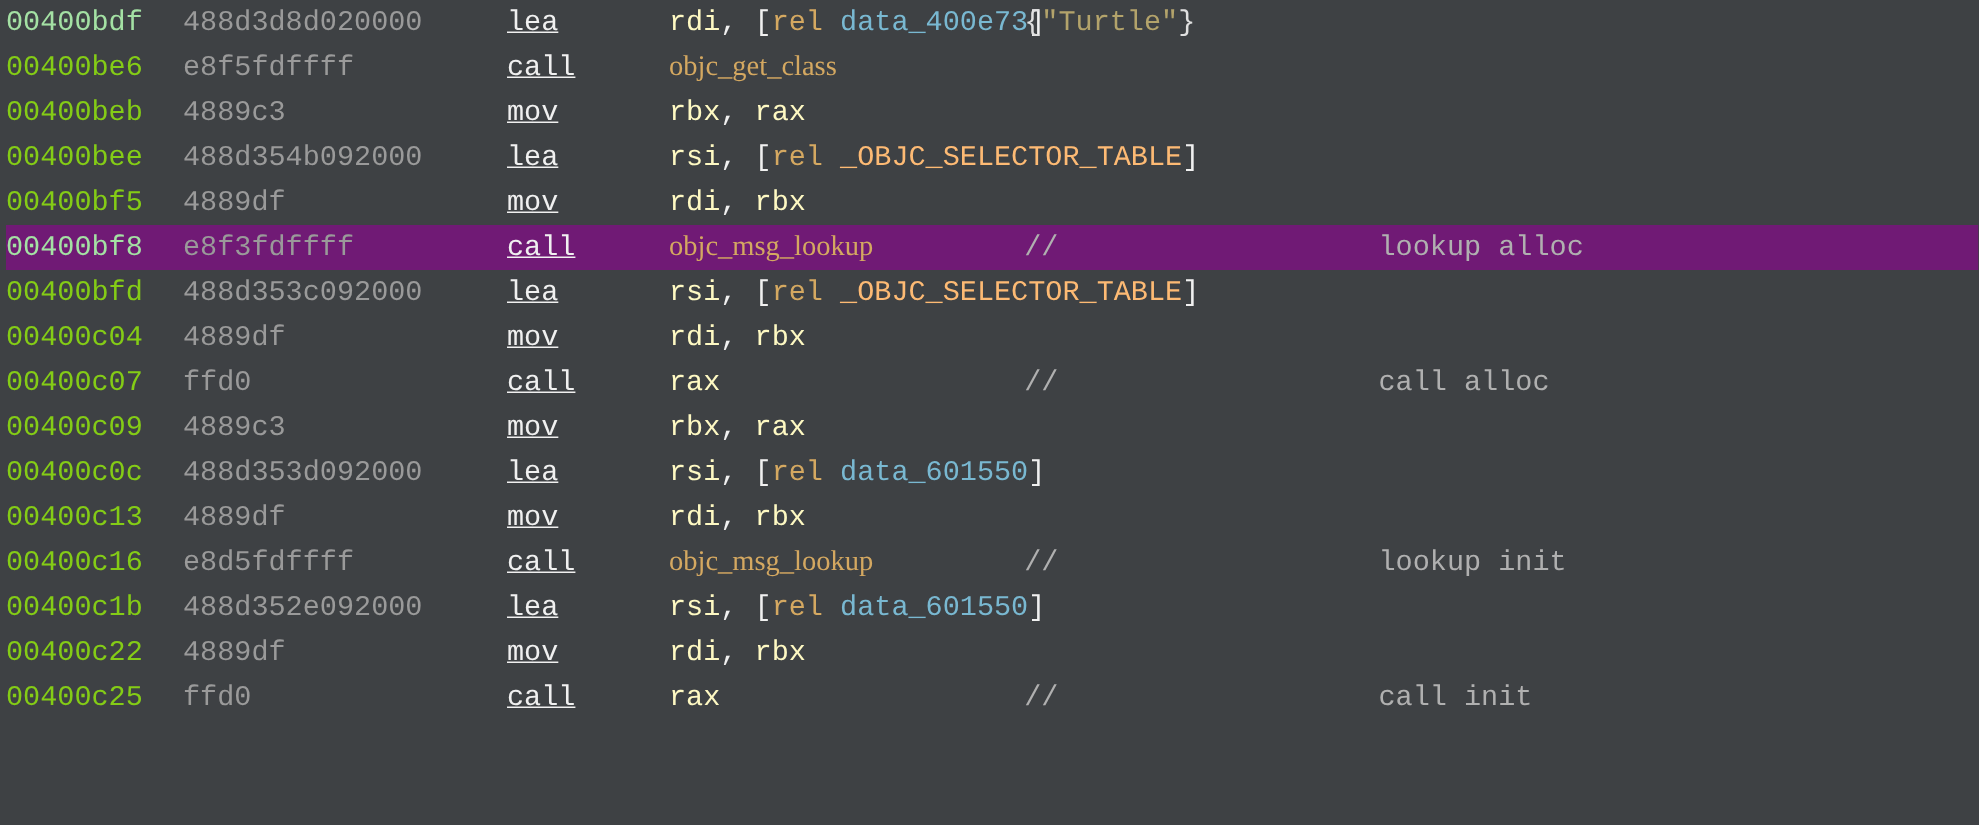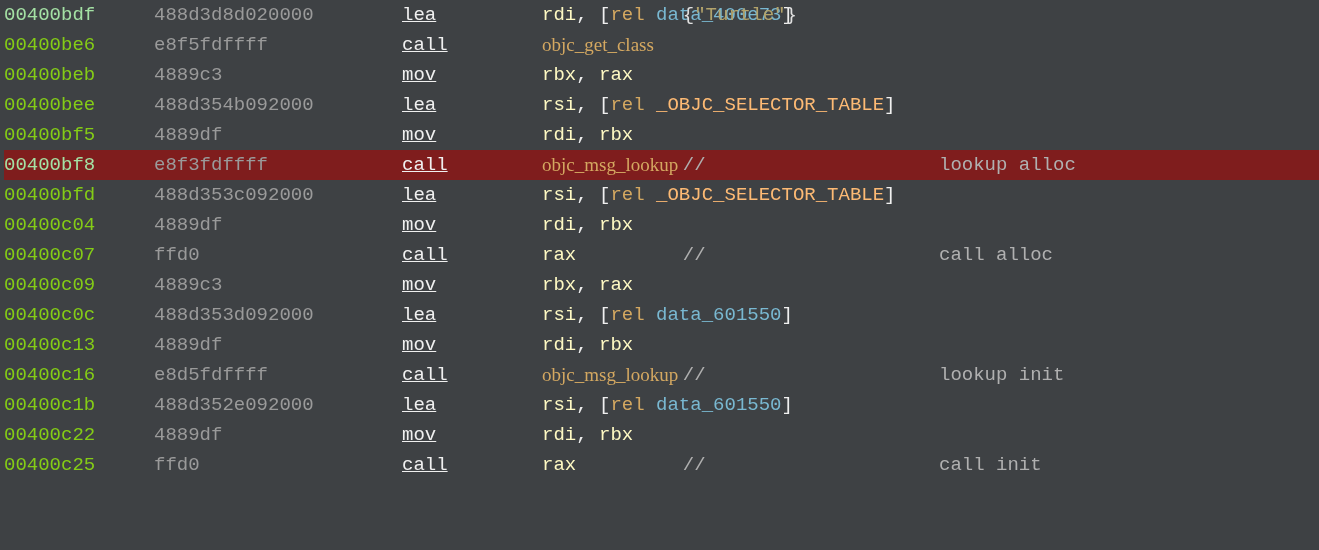--- a/index.html
+++ b/index.html
@@ -17,31 +17,30 @@
   .listing {
     padding-top: 0px;
     padding-left: 4px;
     white-space: pre;
   }
   .row {
     display: flex;
     height: 30px;
     align-items: center;
     position: relative;
-    gap: 32px;
   }
   .row.highlighted {
-    background: #7f1d1d;
+    background: #701a75;
   }
   .col-addr   { width: 118px; flex-shrink: 0; }
   .col-bytes  { width: 216px; flex-shrink: 0; }
   .col-mnem   { width: 108px; flex-shrink: 0; }
   .col-ops    { flex-shrink: 0; }
   .col-annot  { position: absolute; left: 656px; }
-  .col-comment{ position: absolute; left: 935px; }
+  .col-comment{ position: absolute; left: 915px; }
 
   .addr    { color: #a4e1a4; }
   .addr-dim{ color: #84cc16; }
   .bytes   { color: #9a9a9a; }
   .mnem    { color: #f0f0f0; text-decoration: underline; }
   .reg     { color: #fef9c3; }
   .punct   { color: #f0f0f0; }
   .kw      { color: #d4a861; }
   .sym     { color: #79b8d1; text-align: right; }
   .sym-selector { color: #fdba74; }

